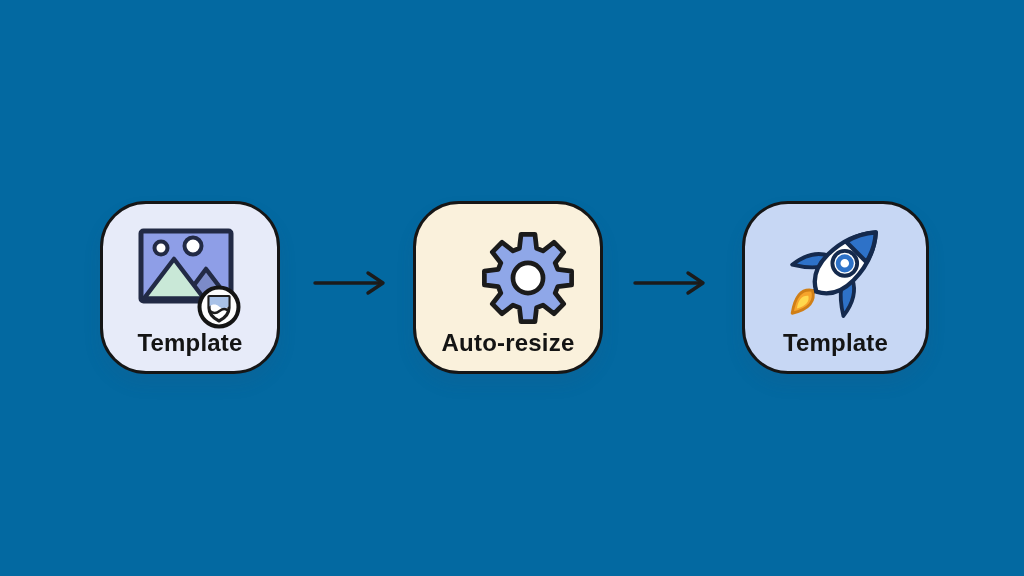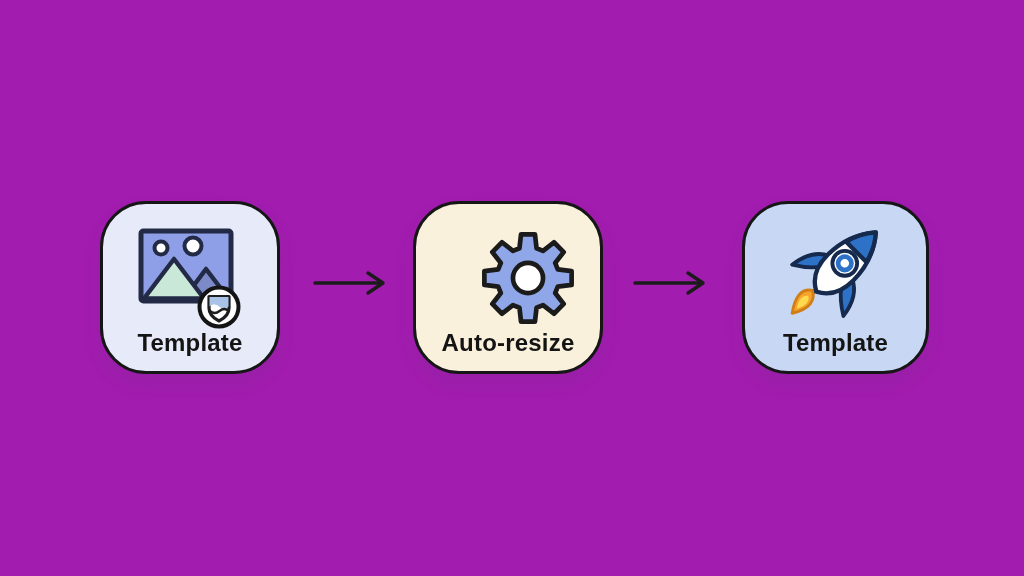--- a/index.html
+++ b/index.html
@@ -51,21 +51,21 @@
     top: 269px;
     width: 80px;
     height: 28px;
   }
   .connector-1 { left: 312px; }
   .connector-2 { left: 632px; }
 </style>
 </head>
 <body>
 
-<div class="stage" style="background-color: #a21caf;">
+<div class="stage" style="background-color: #0369a1;">
 
   <div class="card card-template" style="background-color: rgb(231, 235, 249);">
     <svg class="card-icon" width="106" height="104" viewBox="0 0 106 104" aria-hidden="true">
 
       <rect x="4" y="4" width="90" height="70" rx="2.5" fill="#8E9EE7" stroke="#222A45" stroke-width="5"></rect>
 
       <circle cx="24" cy="21" r="6.5" fill="#FFFFFF" stroke="#222A45" stroke-width="4"></circle>
       <circle cx="56" cy="19" r="8.5" fill="#FFFFFF" stroke="#222A45" stroke-width="4"></circle>
 
       <path d="M47,71.5 L69,42 L91.5,71.5 Z" fill="#7C8BC8" stroke="#222A45" stroke-width="4.5" stroke-linejoin="round"></path>

